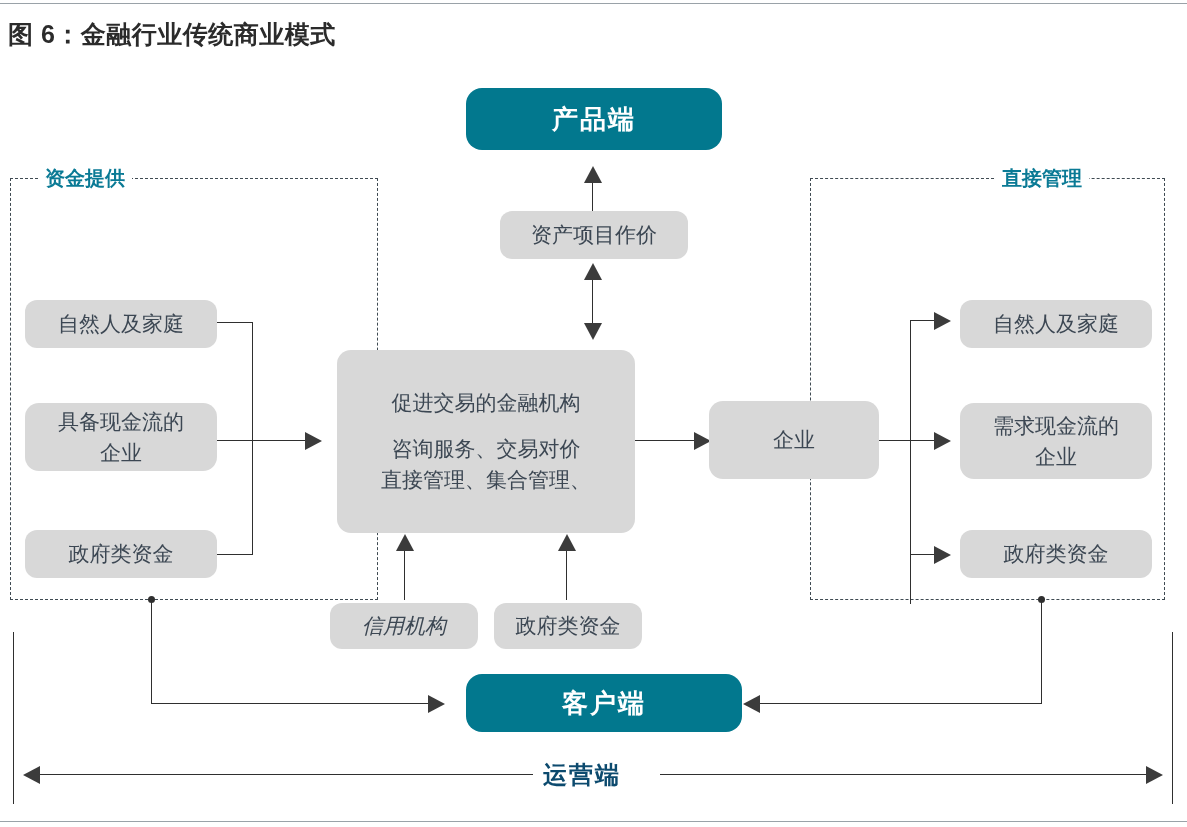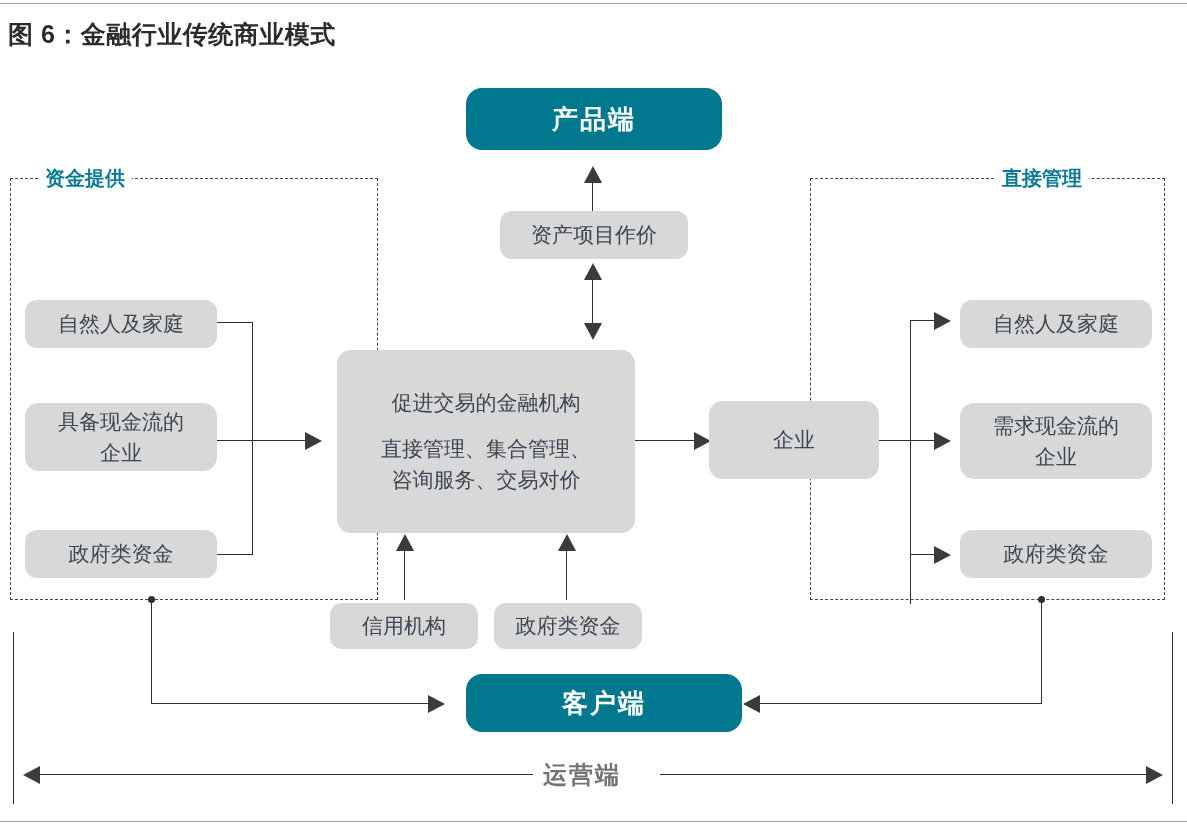--- a/index.html
+++ b/index.html
@@ -69,21 +69,21 @@
   .arrow-r{border-top:9px solid transparent;border-bottom:9px solid transparent;border-left:17px solid #3b3b3b;}
   .arrow-l{border-top:9px solid transparent;border-bottom:9px solid transparent;border-right:17px solid #3b3b3b;}
   .arrow-u{border-left:9px solid transparent;border-right:9px solid transparent;border-bottom:17px solid #3b3b3b;}
   .arrow-d{border-left:9px solid transparent;border-right:9px solid transparent;border-top:17px solid #3b3b3b;}
 
   .dot{position:absolute;width:7px;height:7px;border-radius:50%;background:#2f2f2f;}
 
   
   .ops-label{
     position:absolute;
-    color:#737373;font-size:24px;font-weight:bold;letter-spacing:2px;
+    color:#0c4a6e;font-size:24px;font-weight:bold;letter-spacing:2px;
     background:#ffffff;padding:0 10px;white-space:nowrap;
   }
 </style>
 </head>
 <body>
 
 <div id="stage">
 
   <div class="rule-top"></div>
   <div class="rule-bottom"></div>
@@ -126,22 +126,22 @@
 
   <div class="ln lnh" style="left:217px;top:322px;width:36px;"></div>
   <div class="ln lnh" style="left:217px;top:554px;width:36px;"></div>
   <div class="ln lnv" style="left:252px;top:322px;height:233px;"></div>
   <div class="ln lnh" style="left:217px;top:440px;width:92px;"></div>
   <div class="arrow arrow-r" style="left:305px;top:432px;"></div>
 
   <div class="node gray center" style="left:337px;top:350px;width:298px;height:183px;">
     <span>促进交易的金融机构</span>
     <span class="gap"></span>
+    <span>咨询服务、交易对价</span>
     <span>直接管理、集合管理、</span>
-    <span>咨询服务、交易对价</span>
   </div>
 
   <div class="ln lnh" style="left:635px;top:440px;width:72px;"></div>
   <div class="arrow arrow-r" style="left:694px;top:432px;"></div>
 
   <div class="node gray center" style="left:709px;top:401px;width:170px;height:78px;">
     <span>企业</span>
   </div>
 
   <div class="ln lnh" style="left:879px;top:440px;width:32px;"></div>
@@ -164,21 +164,21 @@
 
   <div class="node gray" style="left:960px;top:530px;width:192px;height:48px;">
     <span>政府类资金</span>
   </div>
 
   <div class="ln lnv" style="left:404px;top:548px;height:52px;"></div>
   <div class="arrow arrow-u" style="left:396px;top:534px;"></div>
   <div class="ln lnv" style="left:566px;top:548px;height:52px;"></div>
   <div class="arrow arrow-u" style="left:558px;top:534px;"></div>
 
-  <div class="node gray" style="left:330px;top:603px;width:148px;height:46px;">
+  <div class="node gray" style="left:330px;top:603px;width:148px;height:46px;font-style:italic;">
     <span>信用机构</span>
   </div>
   <div class="node gray" style="left:494px;top:603px;width:148px;height:46px;">
     <span>政府类资金</span>
   </div>
 
   <div class="dot" style="left:148px;top:596px;"></div>
   <div class="ln lnv" style="left:151px;top:599px;height:105px;"></div>
   <div class="ln lnh" style="left:151px;top:703px;width:290px;"></div>
   <div class="arrow arrow-r" style="left:428px;top:695px;"></div>

